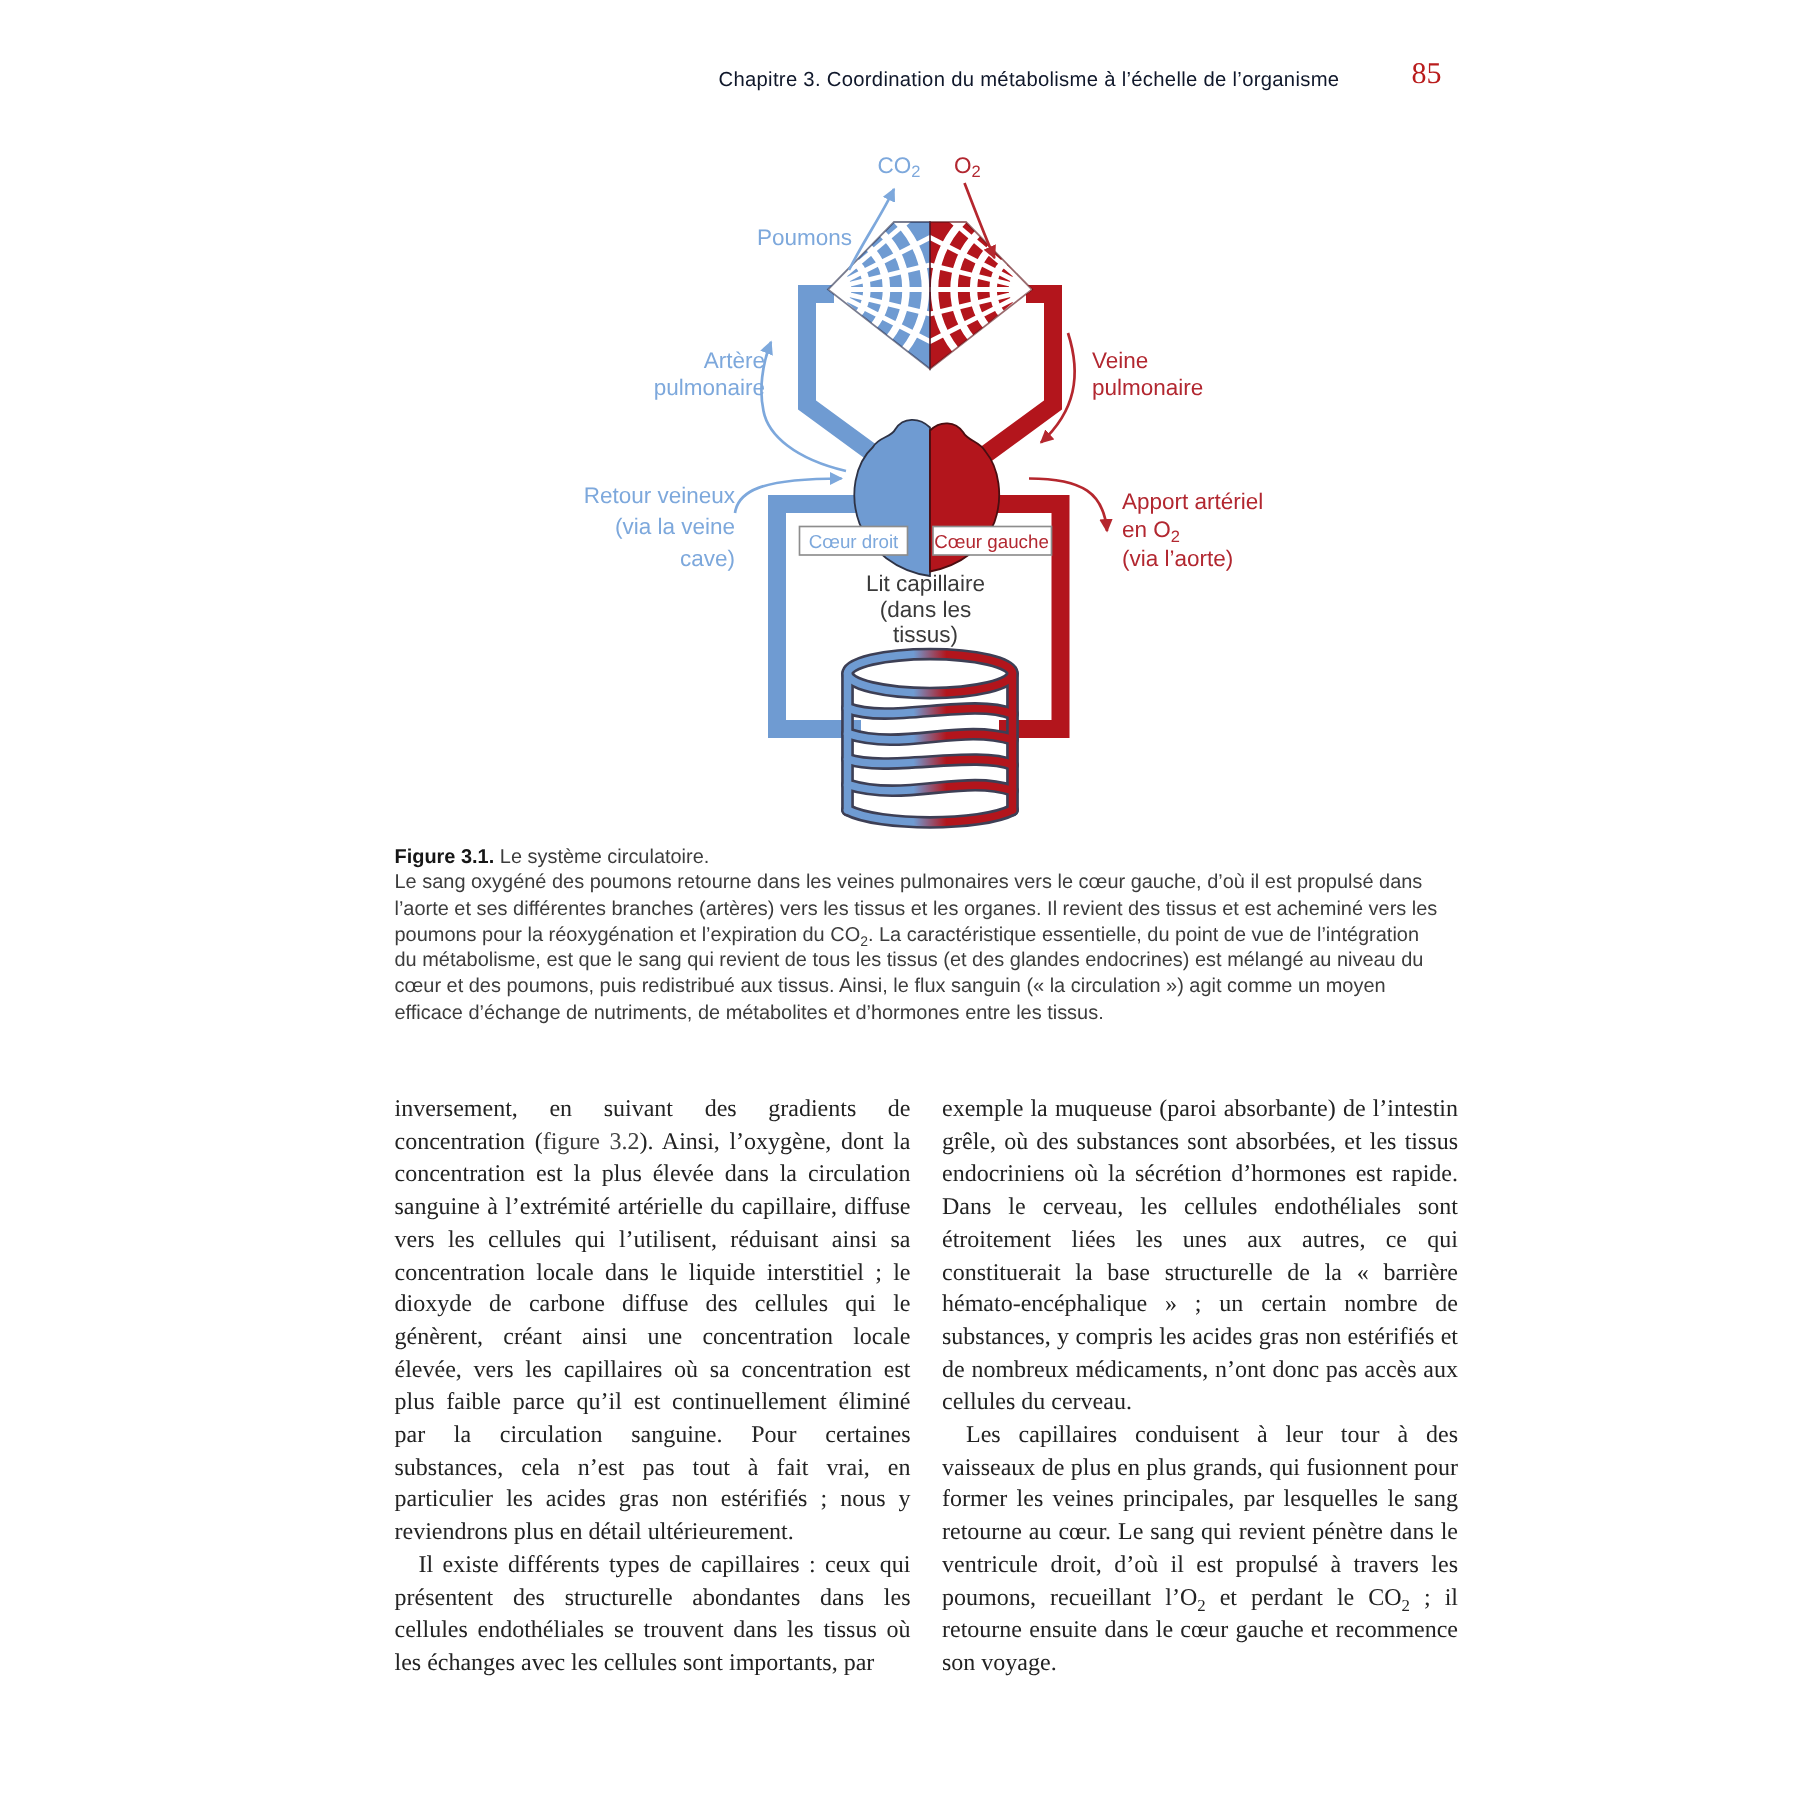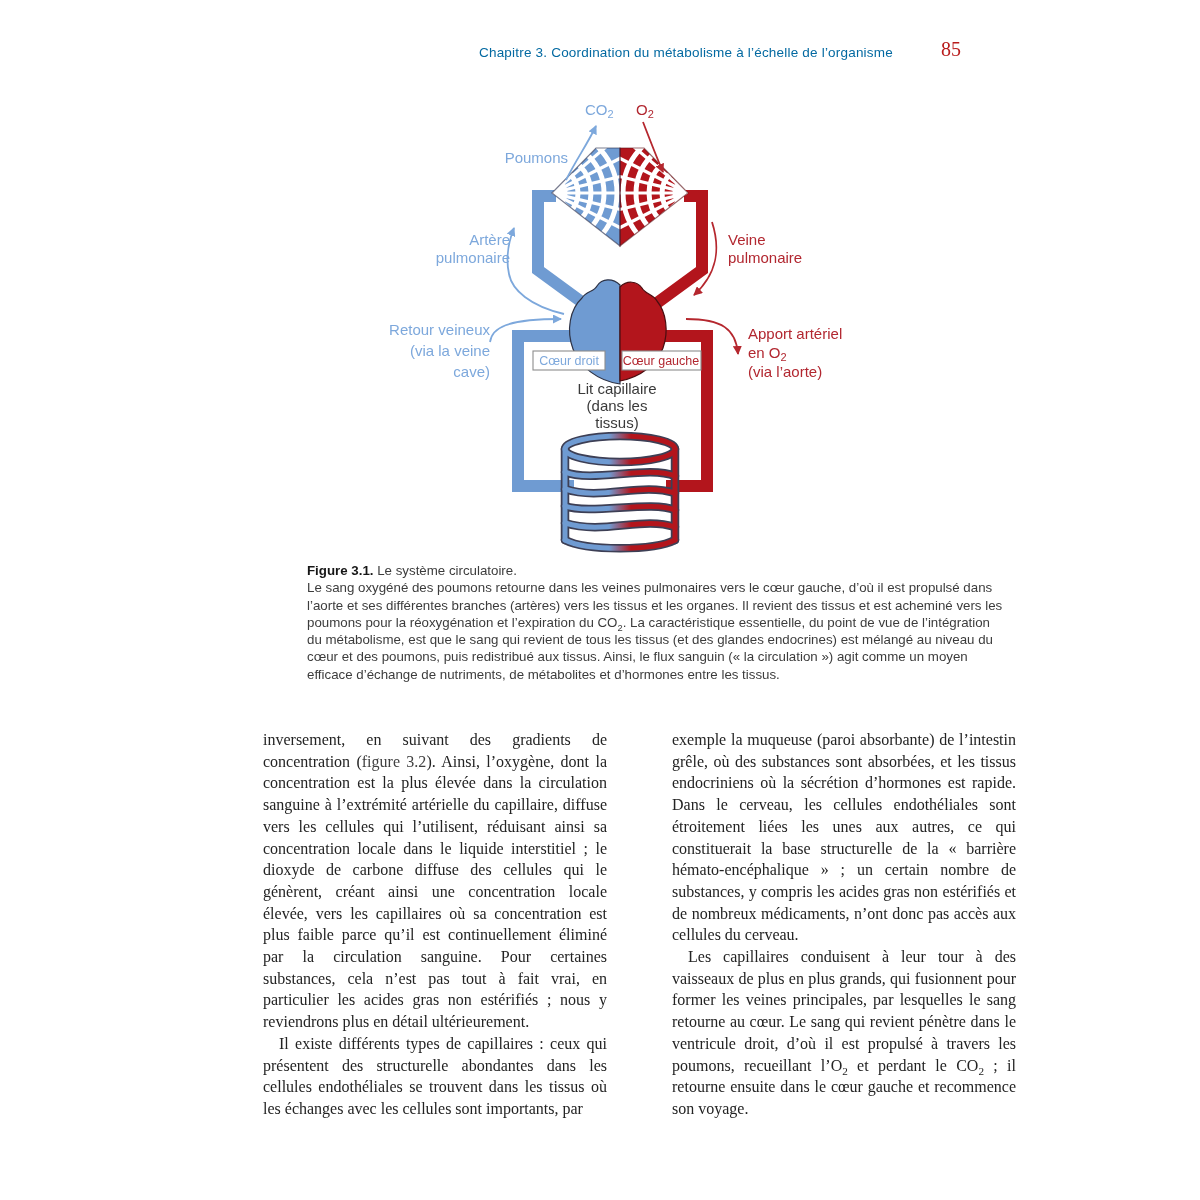--- a/index.html
+++ b/index.html
@@ -1,48 +1,48 @@
 <!DOCTYPE html>
 <html><head>
 <meta charset="utf-8">
 <style>
   html,body{margin:0;padding:0;background:#fff;}
   .page{position:relative;width:1200px;height:1200px;background:#ffffff;overflow:hidden;
         font-family:"Liberation Sans",sans-serif;}
 
   
-  .head-title{position:absolute;left:479px;top:45px;font-size:13.5px;color:#0369a1;letter-spacing:.2px;}
+  .head-title{position:absolute;left:479px;top:45px;font-size:13.5px;color:#0f172a;letter-spacing:.2px;}
   .page-num{position:absolute;left:941px;top:38px;font-family:"Liberation Serif",serif;
             font-size:20px;color:#b91c1c;}
 
   
   .diagram-wrap{position:absolute;left:390px;top:88px;width:470px;height:470px;}
   .lblB{fill:#7da8dc;font-size:15px;font-family:"Liberation Sans",sans-serif;}
   .lblR{fill:#b22730;font-size:15px;font-family:"Liberation Sans",sans-serif;}
   .lblD{fill:#3a3a3a;font-size:15px;font-family:"Liberation Sans",sans-serif;}
   .boxT{font-size:12.5px;}
   .subts{font-size:11px;}
   .pipeB{stroke:#6f9bd2;stroke-width:12;fill:none;}
   .pipeR{stroke:#b3151c;stroke-width:12;fill:none;}
   .arrow{fill:none;stroke-width:1.8;}
   #coilU{stroke:#3d3f55;stroke-width:8.5;fill:none;stroke-linecap:round;}
   #coilO{stroke:url(#coilGrad);stroke-width:5;fill:none;stroke-linecap:round;}
 
   
   .fig-caption{position:absolute;left:263px;top:562px;width:698px;font-size:13.3px;
-               line-height:17.3px;color:#3c3c3c;margin-left:44px;}
+               line-height:17.3px;color:#3c3c3c;}
   .cap-label{font-weight:bold;color:#161616;}
   .fig-caption sub,.bodycols sub{font-size:70%;line-height:0;}
 
   
   .bodycols{position:absolute;left:263px;top:729px;width:700px;
             font-family:"Liberation Serif",serif;font-size:16px;line-height:21.7px;
             color:#232323;text-align:justify;}
   .col-left{position:absolute;left:0;top:0;width:344px;}
-  .col-right{position:absolute;left:365px;top:0;width:344px;margin-left:44px;}
+  .col-right{position:absolute;left:365px;top:0;width:344px;}
   .bodycols p{margin:0;}
   .bodycols p.indent{text-indent:16px;}
   .figlink{color:#404040;}
 </style>
 </head>
 <body>
 
 <div class="page">
 
   <div class="head-title">Chapitre 3. Coordination du métabolisme à l’échelle de l’organisme</div>

